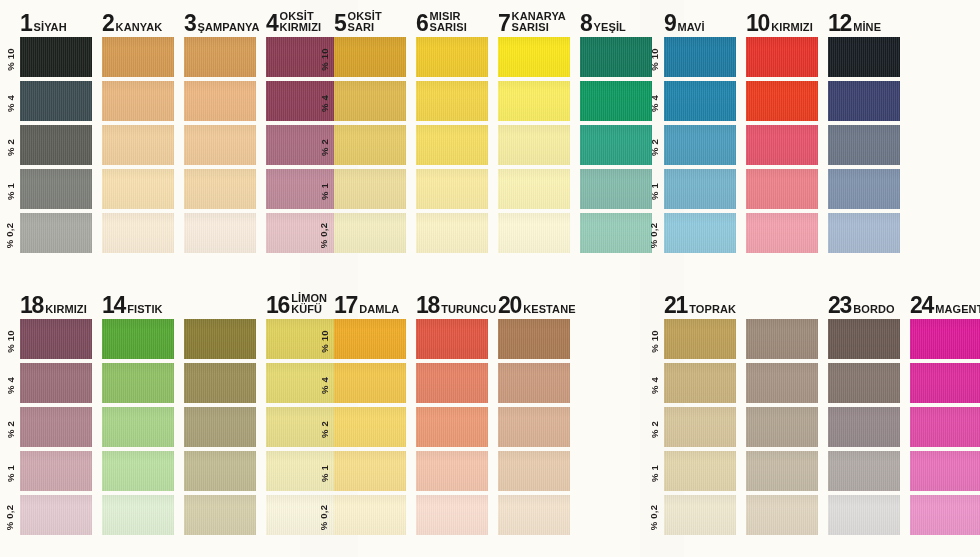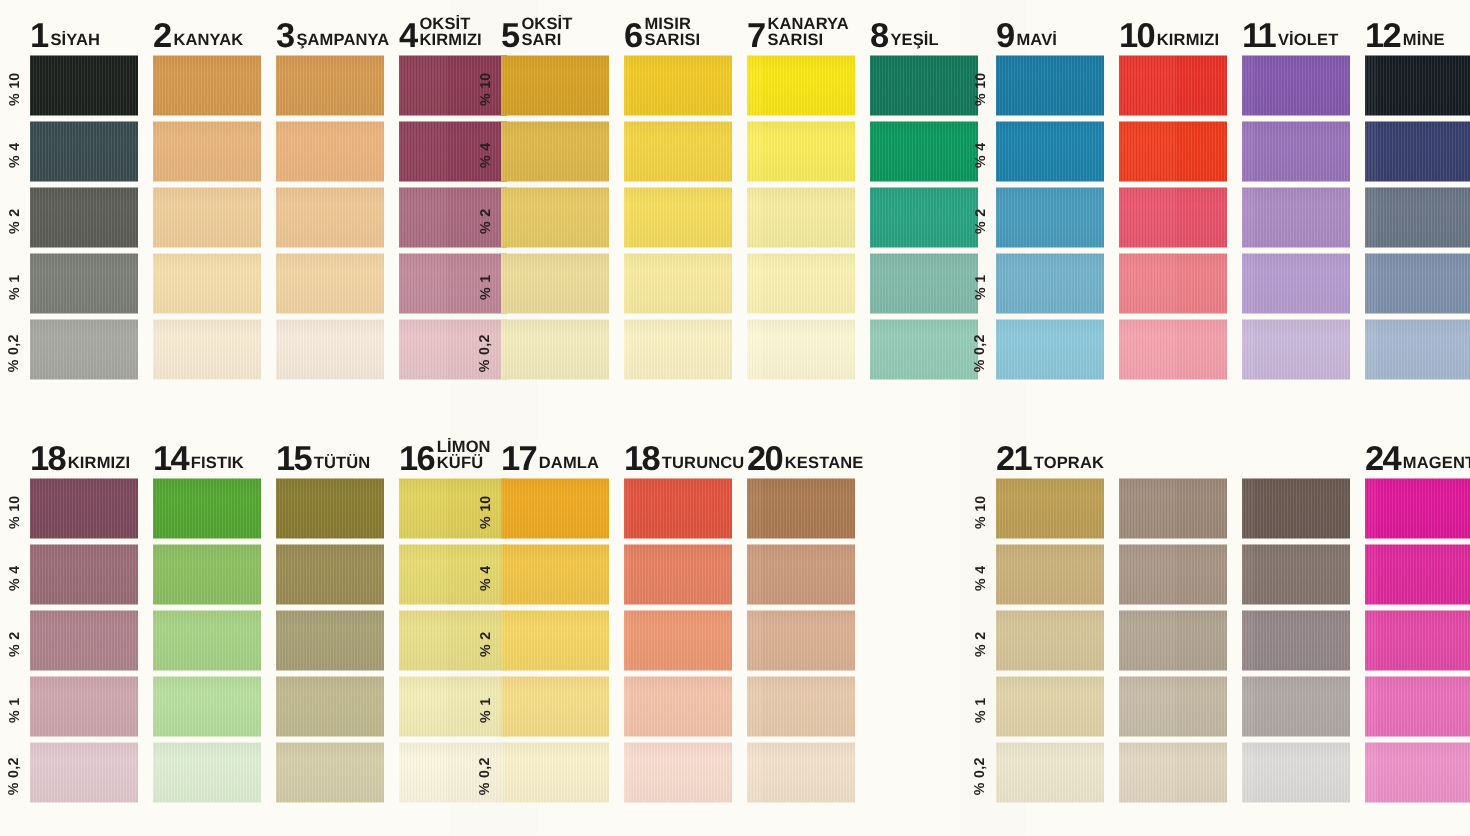--- a/index.html
+++ b/index.html
@@ -325,33 +325,20 @@
           <div class="swatches">
             <div class="swatch" title="10 KIRMIZI — % 10" style="background: rgb(234, 49, 40);"></div>
             <div class="swatch" title="10 KIRMIZI — % 4" style="background: rgb(240, 58, 28);"></div>
             <div class="swatch" title="10 KIRMIZI — % 2" style="background: rgb(233, 82, 106);"></div>
             <div class="swatch" title="10 KIRMIZI — % 1" style="background: rgb(239, 128, 137);"></div>
             <div class="swatch" title="10 KIRMIZI — % 0,2" style="background: rgb(244, 160, 172);"></div>
           </div>
         </div>
         <div class="col">
           <div class="col-head">
-            <div class="col-num">11</div>
-            <div class="col-name">VİOLET</div>
-          </div>
-          <div class="swatches">
-            <div class="swatch" title="11 VİOLET — % 10" style="background: rgb(133, 89, 176);"></div>
-            <div class="swatch" title="11 VİOLET — % 4" style="background: rgb(154, 116, 187);"></div>
-            <div class="swatch" title="11 VİOLET — % 2" style="background: rgb(174, 140, 196);"></div>
-            <div class="swatch" title="11 VİOLET — % 1" style="background: rgb(183, 157, 210);"></div>
-            <div class="swatch" title="11 VİOLET — % 0,2" style="background: rgb(203, 185, 220);"></div>
-          </div>
-        </div>
-        <div class="col">
-          <div class="col-head">
             <div class="col-num">12</div>
             <div class="col-name">MİNE</div>
           </div>
           <div class="swatches">
             <div class="swatch" title="12 MİNE — % 10" style="background: rgb(22, 29, 34);"></div>
             <div class="swatch" title="12 MİNE — % 4" style="background: rgb(57, 64, 110);"></div>
             <div class="swatch" title="12 MİNE — % 2" style="background: rgb(107, 118, 135);"></div>
             <div class="swatch" title="12 MİNE — % 1" style="background: rgb(127, 146, 173);"></div>
             <div class="swatch" title="12 MİNE — % 0,2" style="background: rgb(167, 186, 210);"></div>
           </div>
@@ -397,24 +384,20 @@
           </div>
           <div class="swatches">
             <div class="swatch" title="14 FISTIK — % 10" style="background: rgb(84, 168, 49);"></div>
             <div class="swatch" title="14 FISTIK — % 4" style="background: rgb(142, 193, 98);"></div>
             <div class="swatch" title="14 FISTIK — % 2" style="background: rgb(168, 212, 135);"></div>
             <div class="swatch" title="14 FISTIK — % 1" style="background: rgb(185, 224, 160);"></div>
             <div class="swatch" title="14 FISTIK — % 0,2" style="background: rgb(223, 240, 211);"></div>
           </div>
         </div>
         <div class="col">
-          <div class="col-head">
-            <div class="col-num">15</div>
-            <div class="col-name">TÜTÜN</div>
-          </div>
           <div class="swatches">
             <div class="swatch" title="15 TÜTÜN — % 10" style="background: rgb(139, 125, 51);"></div>
             <div class="swatch" title="15 TÜTÜN — % 4" style="background: rgb(155, 142, 85);"></div>
             <div class="swatch" title="15 TÜTÜN — % 2" style="background: rgb(170, 161, 118);"></div>
             <div class="swatch" title="15 TÜTÜN — % 1" style="background: rgb(194, 187, 146);"></div>
             <div class="swatch" title="15 TÜTÜN — % 0,2" style="background: rgb(214, 207, 171);"></div>
           </div>
         </div>
         <div class="col">
           <div class="col-head">
@@ -523,20 +506,24 @@
         <div class="col">
           <div class="swatches">
             <div class="swatch" title="22 BEJ — % 10" style="background: rgb(158, 138, 121);"></div>
             <div class="swatch" title="22 BEJ — % 4" style="background: rgb(168, 149, 133);"></div>
             <div class="swatch" title="22 BEJ — % 2" style="background: rgb(178, 164, 146);"></div>
             <div class="swatch" title="22 BEJ — % 1" style="background: rgb(197, 186, 165);"></div>
             <div class="swatch" title="22 BEJ — % 0,2" style="background: rgb(224, 213, 191);"></div>
           </div>
         </div>
         <div class="col">
+          <div class="col-head">
+            <div class="col-num">23</div>
+            <div class="col-name">BORDO</div>
+          </div>
           <div class="swatches">
             <div class="swatch" title="23 BORDO — % 10" style="background: rgb(107, 90, 82);"></div>
             <div class="swatch" title="23 BORDO — % 4" style="background: rgb(133, 118, 110);"></div>
             <div class="swatch" title="23 BORDO — % 2" style="background: rgb(149, 136, 138);"></div>
             <div class="swatch" title="23 BORDO — % 1" style="background: rgb(177, 170, 166);"></div>
             <div class="swatch" title="23 BORDO — % 0,2" style="background: rgb(222, 221, 219);"></div>
           </div>
         </div>
         <div class="col">
           <div class="col-head">

